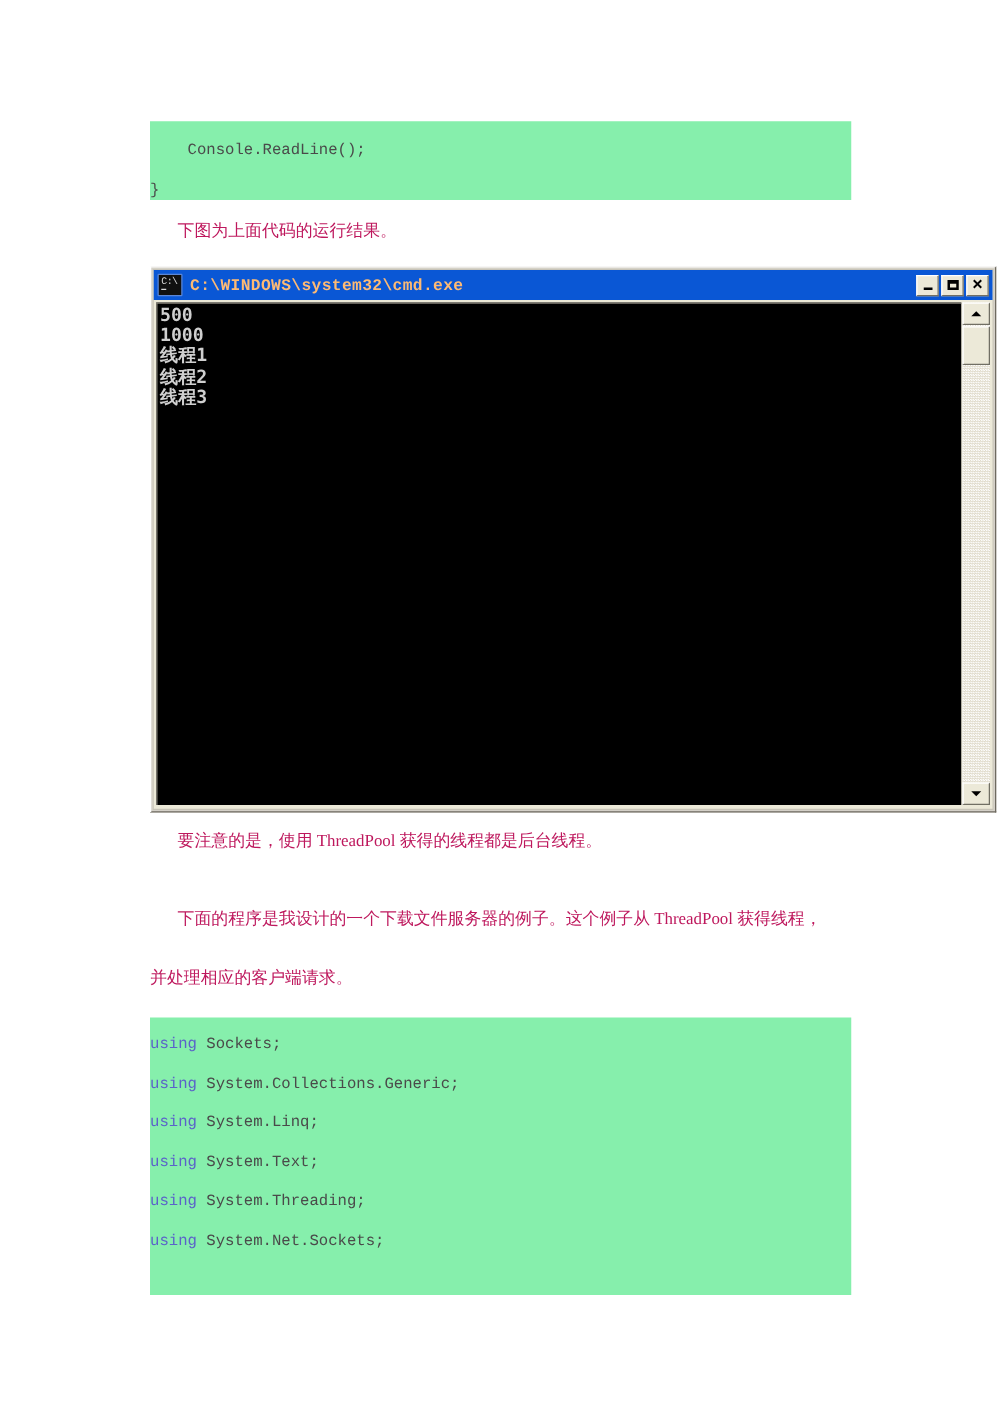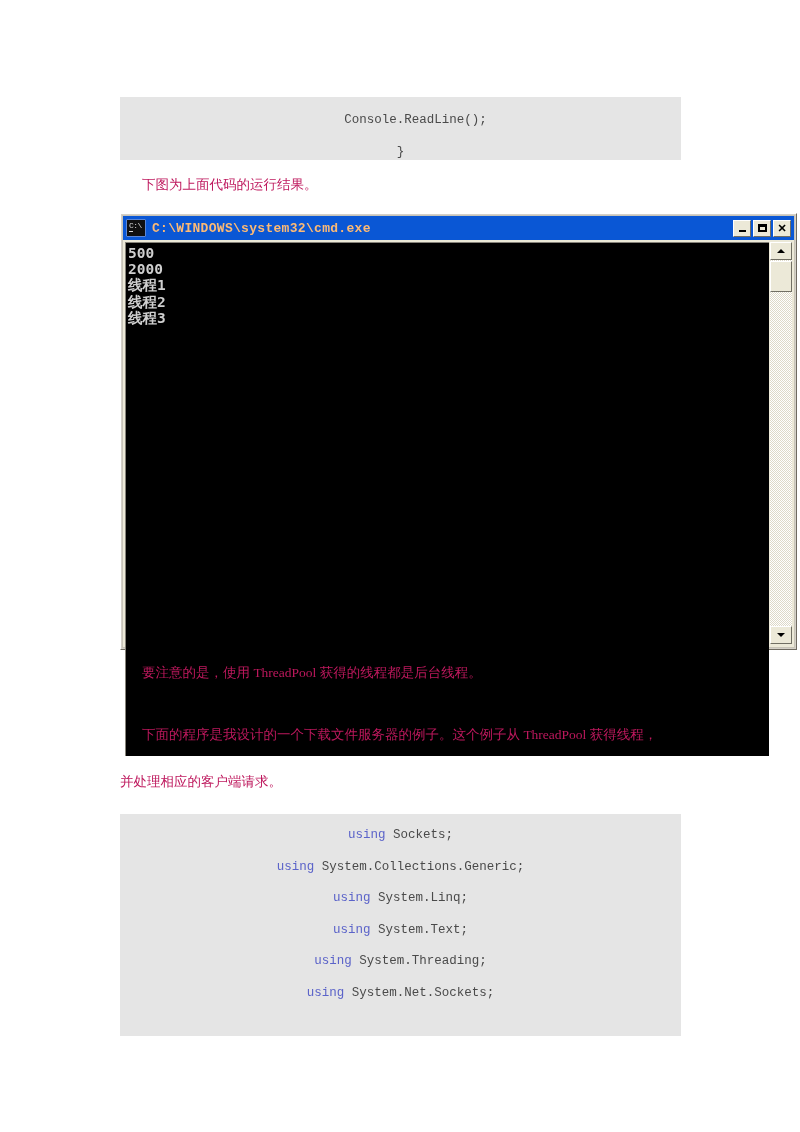--- a/index.html
+++ b/index.html
@@ -22,23 +22,22 @@
     font-family: "Liberation Serif", serif;
     font-size: 13.5px;
     line-height: 30px;
     color: #be185d;
     white-space: pre-wrap;
   }
 
   
   .codeblock {
     position: absolute;
-    background: #e5e5e5;
-    box-sizing: border-box;
-    text-align: center;
+    background: #86efac;
+    box-sizing: border-box;
   }
   .codeline {
     font-family: "Liberation Mono", "DejaVu Sans Mono", monospace;
     font-size: 12.5px;
     color: #4a4a4a;
     white-space: pre;
     line-height: 31.5px;
     height: 31.5px;
   }
   .kw {
@@ -162,21 +161,21 @@
     border: 2px solid #000;
     border-top-width: 3px;
     box-sizing: border-box;
   }
 
   .console-screen {
     position: absolute;
     left: 4px;
     top: 28px;
     width: 644px;
-    height: 514px;
+    height: 402px;
     background: #000000;
     border-top: 1px solid #86837a;
     border-left: 1px solid #86837a;
     box-sizing: border-box;
     overflow: hidden;
   }
   .console-text {
     font-family: "DejaVu Sans Mono", "Liberation Mono", monospace;
     font-size: 14.5px;
     line-height: 16.2px;
@@ -270,21 +269,21 @@
           <span class="glyph-max"></span>
         </div>
       <div class="winbtn">
           <span>✕</span>
         </div>
     </div>
   </div>
 
   <div class="console-screen">
     <div class="console-text" style="padding-bottom:0">500</div>
-    <div class="console-text" style="padding-top:0">2000</div>
+    <div class="console-text" style="padding-top:0">1000</div>
     <div class="console-text" style="padding-top:0">线程1</div>
     <div class="console-text" style="padding-top:0">线程2</div>
     <div class="console-text" style="padding-top:0">线程3</div>
   </div>
 
   <div class="vscroll">
     <div class="vscroll-track"></div>
     <div class="sb-btn up">
         <span class="arrow-up"></span>
       </div>

